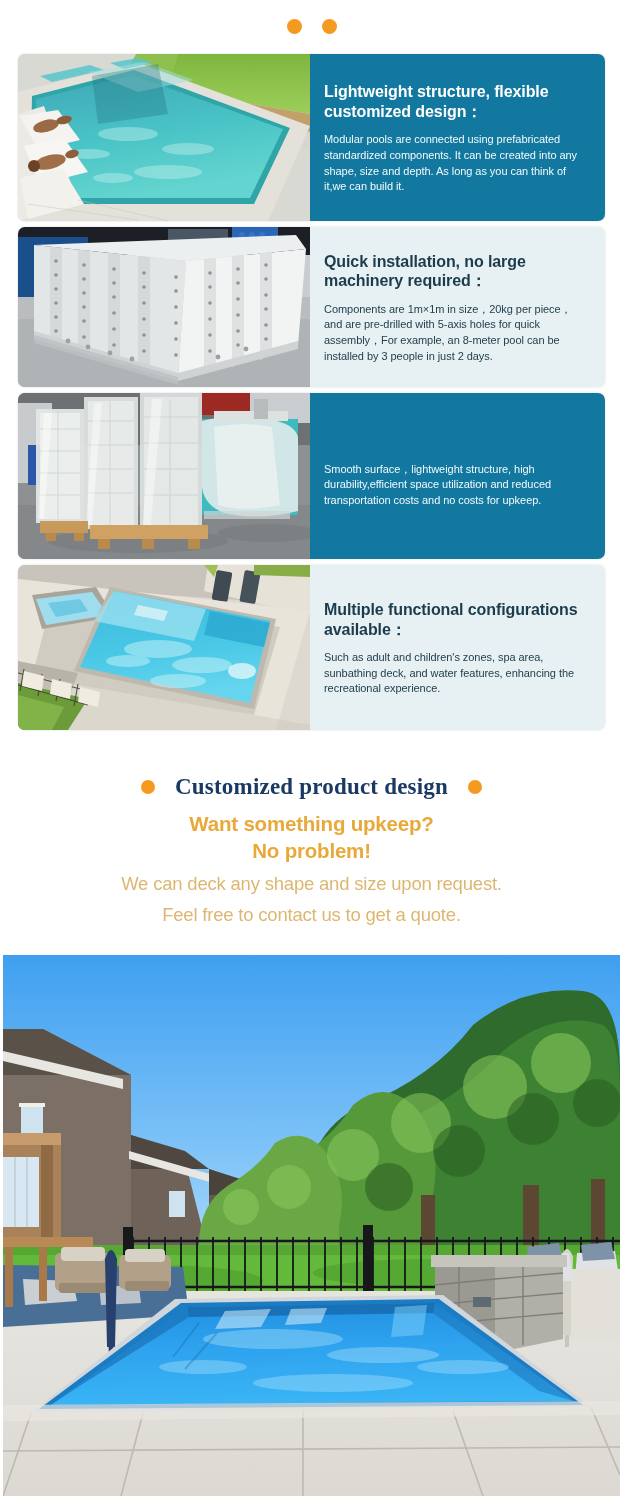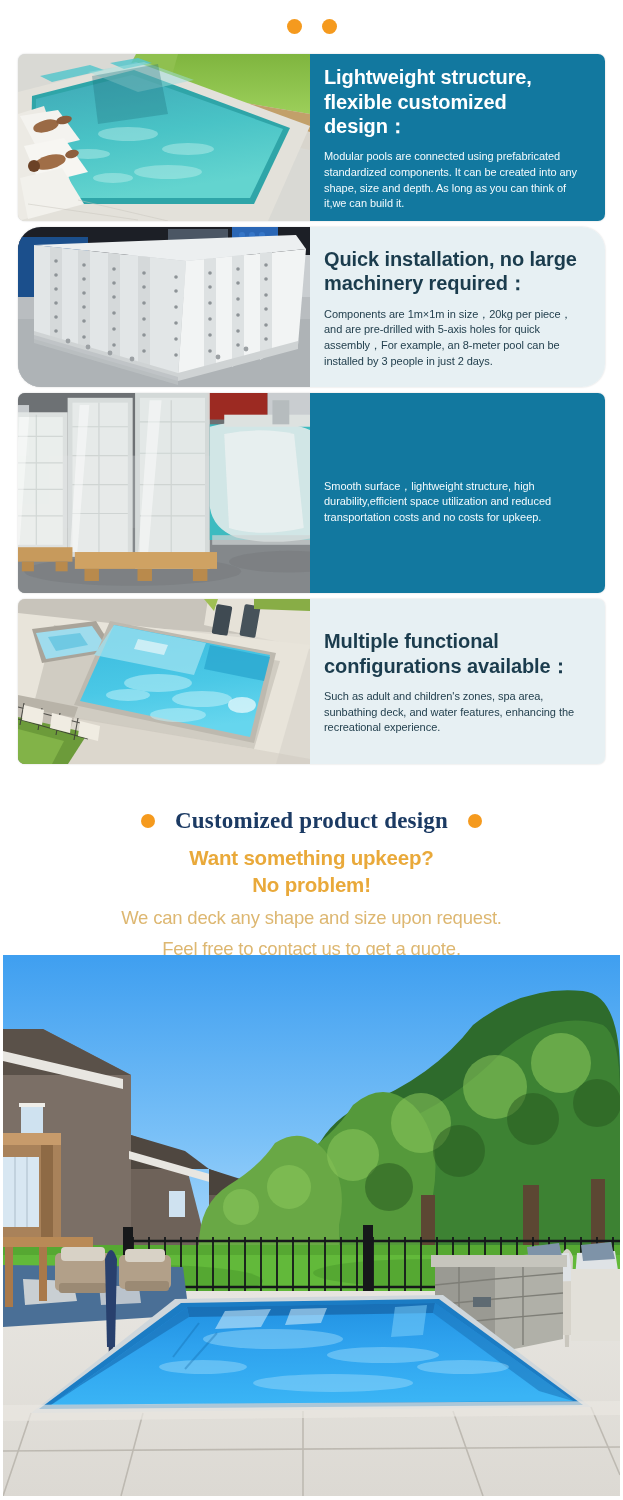--- a/index.html
+++ b/index.html
@@ -59,43 +59,43 @@
     flex: 1 1 auto;
     padding: 16px 16px 14px 14px;
     display: flex;
     flex-direction: column;
     justify-content: center;
   }
   .card.teal .panel { background: #12789f; }
   .card.pale .panel { background: #e7f0f3; }
 
   .card-heading {
-    font-size: 20px;
+    font-size: 16px;
     font-weight: bold;
     line-height: 1.22;
     margin-bottom: 11px;
     letter-spacing: -.1px;
   }
   .card.teal .card-heading { color: #ffffff; }
   .card.pale .card-heading { color: #1b3c4d; }
 
   .card-body {
     font-size: 11px;
     line-height: 1.42;
     letter-spacing: -.05px;
   }
   .card.teal .card-body { color: #f2fafd; }
   .card.pale .card-body { color: #24414f; }
 
   .card.no-heading .panel { justify-content: center; }
   .card.no-heading .card-body { margin-top: 16px; }
 
   .card1 { height: 167px; }
-  .card2 { height: 160px; border-radius: 23px; }
-  .card3 { height: 200px; }
+  .card2 { height: 160px; }
+  .card3 { height: 166px; }
   .card4 { height: 165px; }
 
   
   .promo { text-align: center; padding: 0 20px; }
   .promo-strong {
     color: #e9a93a;
     font-weight: bold;
     font-size: 20.5px;
     line-height: 1.34;
     letter-spacing: -.2px;

